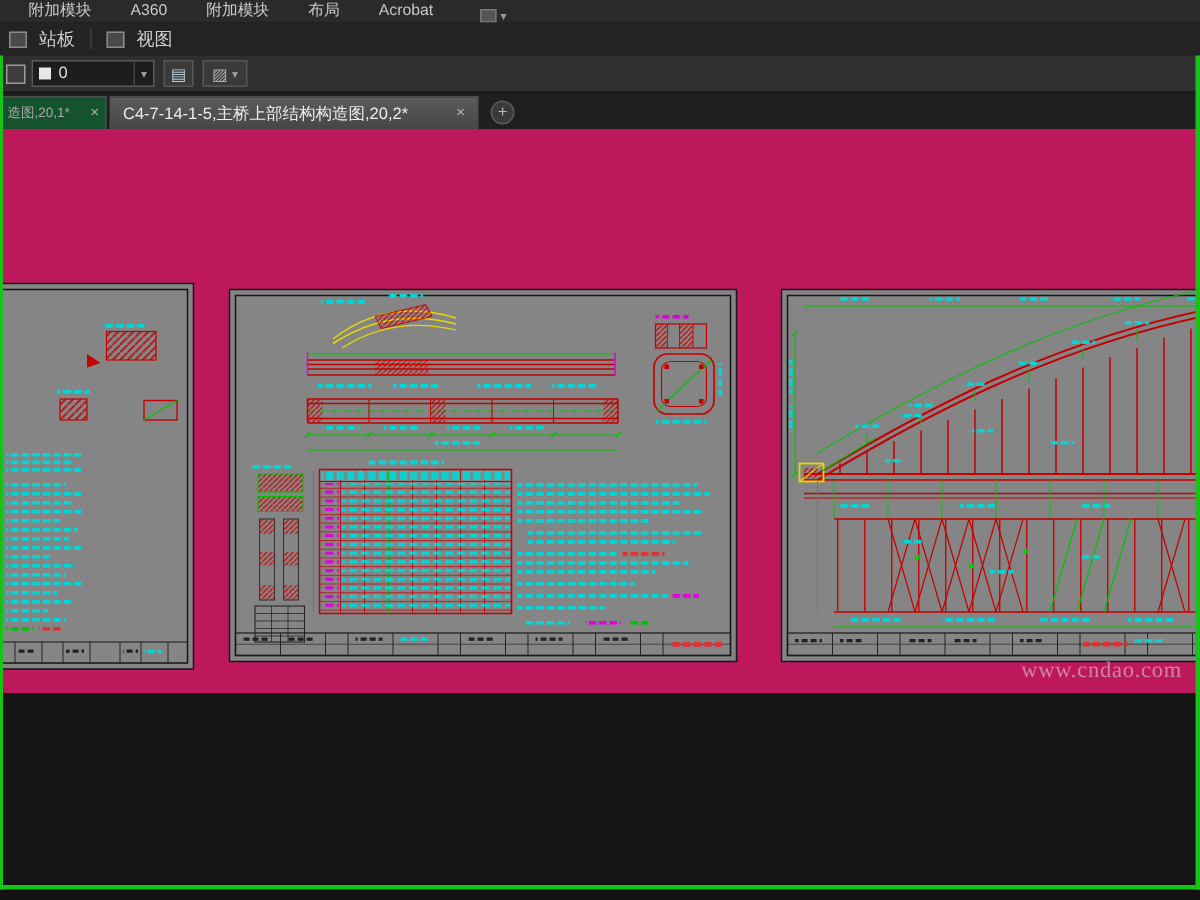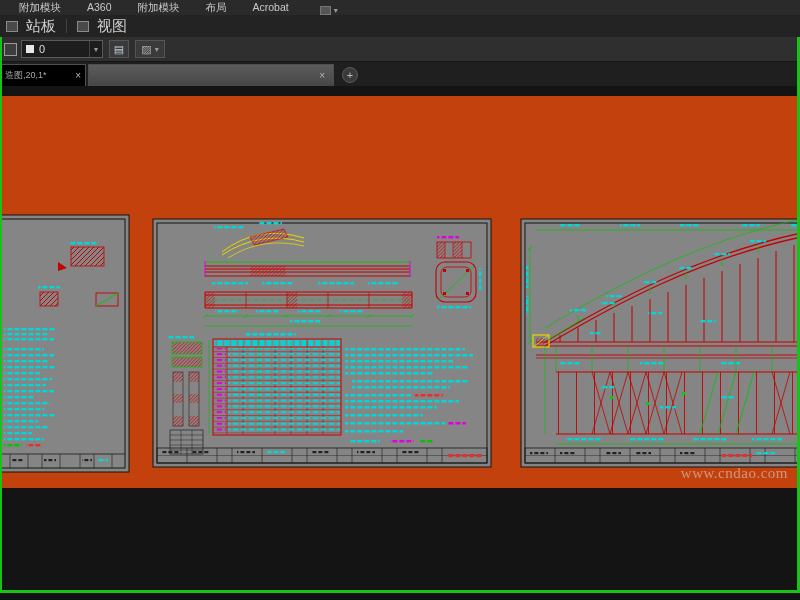--- a/index.html
+++ b/index.html
@@ -6,46 +6,46 @@
   html,body{width:800px;height:600px;overflow:hidden}
   body{position:relative;background:#141414;font-family:"Liberation Sans",sans-serif;-webkit-font-smoothing:antialiased}
 
   
   .menubar{position:absolute;top:0;left:0;width:800px;height:15px;background:#2a2a2a;display:flex;align-items:flex-end;padding-left:6px;color:#c9c9c9;font-size:10.5px;z-index:5}
   .menubar .mi{padding:0 13px;height:15px;line-height:15px;cursor:default}
   .ws-icon{width:11px;height:9px;background:#555;border:1px solid #777;display:inline-block;margin-left:18px}
   .chev{color:#9a9a9a;font-size:8px;margin-left:3px}
 
   
-  .ribbonrow{position:absolute;top:15px;left:0;width:800px;height:22px;background:#232323;display:flex;align-items:center;color:#cfcfcf;font-size:15px;z-index:5}
+  .ribbonrow{position:absolute;top:15px;left:0;width:800px;height:22px;background:#232323;display:flex;align-items:center;color:#cfcfcf;font-size:12px;z-index:5}
   .ribbonrow .plabel{padding:0 6px}
   .mini-ic{width:12px;height:11px;border:1px solid #8a8a8a;background:#4a4a4a;display:inline-block;margin:0 2px 0 6px}
   .vsep{width:1px;height:14px;background:#404040;margin:0 4px}
 
   
   .toolrow{position:absolute;top:37px;left:0;width:800px;height:25px;background:#2f2f2f;border-bottom:1px solid #161616;display:flex;align-items:center;z-index:5}
   .filter-ic{width:13px;height:13px;border:1px solid #9a9a9a;background:#3d3d3d;margin:0 4px 0 4px}
   .combo{width:82px;height:18px;background:#1d1d1d;border:1px solid #5a5a5a;display:flex;align-items:center;color:#ddd;font-size:11px}
   .combo .swatch{width:8px;height:8px;background:#e8e8e8;margin:0 5px 0 4px}
   .combo .val{flex:1}
   .combo .dd{width:13px;height:16px;border-left:1px solid #444;color:#9a9a9a;font-size:8px;display:flex;align-items:center;justify-content:center}
   .toolbtn{width:20px;height:18px;margin-left:6px;background:#3a3a3a;border:1px solid #555;color:#b8cbd8;font-size:11px;display:flex;align-items:center;justify-content:center}
   .toolbtn.wide{width:30px;color:#b0b0b0}
 
   
   .tabbar{position:absolute;top:62px;left:0;width:800px;height:24px;background:#1f1f1f;display:flex;align-items:flex-end;z-index:5}
   .ftab{height:22px;display:flex;align-items:center;border:1px solid #4e4e4e;border-bottom:none;overflow:hidden;white-space:nowrap}
   .ftab .lbl{overflow:hidden;text-overflow:clip}
-  .ftab.inactive{width:86px;background:#000000;color:#a8a8a8;font-size:9px;padding:0 4px}
+  .ftab.inactive{width:71px;background:#14532d;color:#a8a8a8;font-size:9px;padding:0 4px}
   .ftab.active{width:246px;background:linear-gradient(#5c5c5c,#464646);color:#ececec;font-size:11px;padding:0 8px;margin-left:2px}
   .ftab .x{margin-left:auto;padding-left:6px;color:#b5b5b5;font-size:10px}
   .addtab{width:16px;height:16px;border-radius:50%;background:#3a3a3a;border:1px solid #5a5a5a;color:#bdbdbd;font-size:11px;line-height:14px;text-align:center;margin:0 0 3px 8px}
 
   
-  .canvas{position:absolute;top:96px;left:0;width:800px;height:392px;background:#c2410c;z-index:1}
+  .canvas{position:absolute;top:70px;left:0;width:800px;height:392px;background:#be185d;z-index:1}
   .watermark{position:absolute;right:12px;bottom:6px;font-family:"Liberation Serif",serif;font-size:15px;color:#dcdcdc;opacity:.55;letter-spacing:.5px}
 
   
   .edge{position:absolute;background:#16c316;z-index:9}
   .edge.left{left:0;top:37px;width:2px;height:556px}
   .edge.right{left:797px;top:37px;width:3px;height:556px}
   .edge.bottom{left:0;top:590px;width:800px;height:3px}
   .bottomstrip{position:absolute;left:0;top:593px;width:800px;height:7px;background:#121212;z-index:8}
 </style>
 </head>
@@ -79,20 +79,21 @@
   <span class="toolbtn">▤</span>
   <span class="toolbtn wide">▨ <span class="chev">▾</span></span>
 </div>
 
 <div class="tabbar">
   <div class="ftab inactive">
     <span class="lbl">造图,20,1*</span>
     <span class="x">×</span>
   </div>
   <div class="ftab active">
+    <span class="lbl">C4-7-14-1-5,主桥上部结构构造图,20,2*</span>
     <span class="x">×</span>
   </div>
   <div class="addtab">+</div>
 </div>
 
 <div class="canvas">
 <svg width="800" height="504" viewBox="0 0 800 504">
   <defs>
     <pattern id="hR" width="5" height="5" patternUnits="userSpaceOnUse">
           <path d="M0,5 L5,0" stroke="#c40000" stroke-width="1"></path>

